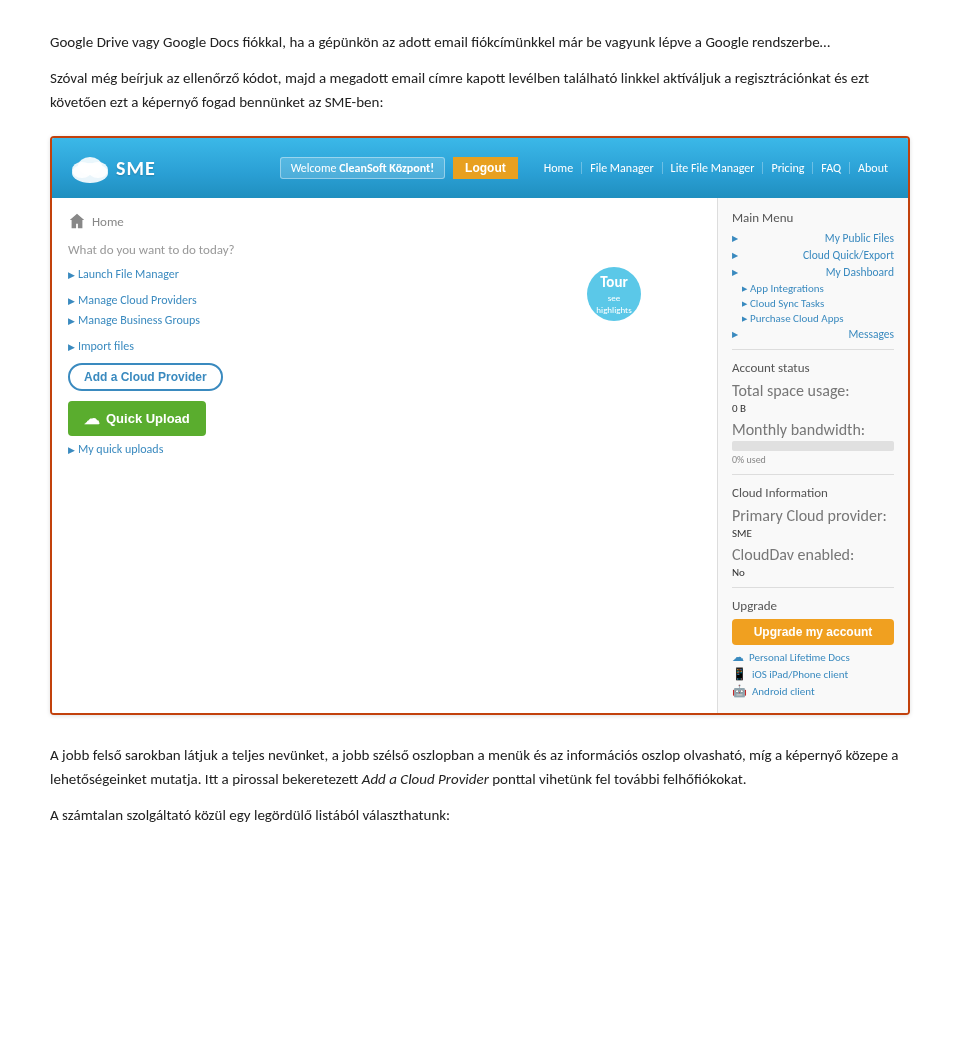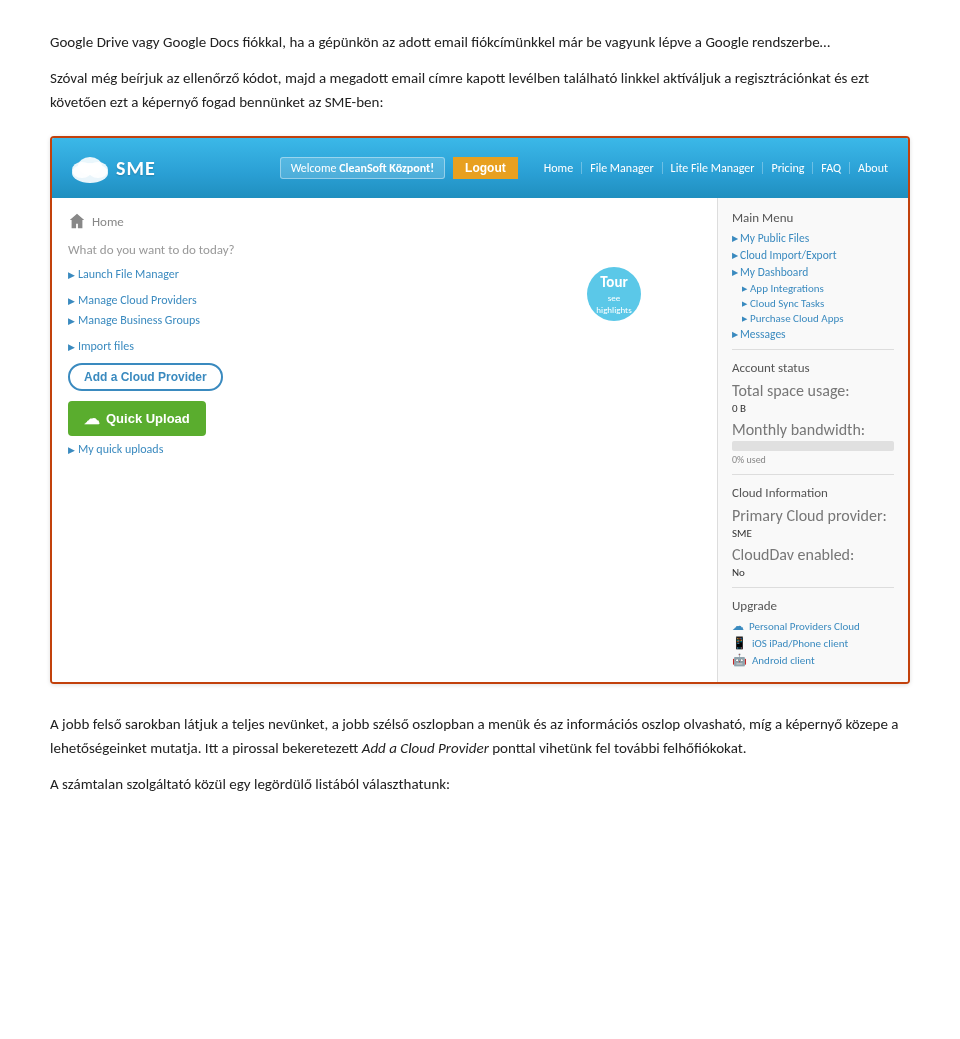--- a/index.html
+++ b/index.html
@@ -206,20 +206,21 @@
     }
     .sidebar-section-title:first-child { margin-top: 0; }
     .sidebar-link {
       color: #3a8abf;
       font-size: 11.5px;
       text-decoration: none;
       display: block;
       margin-bottom: 3px;
       padding-left: 8px;
       position: relative;
+      text-align: right;
     }
     .sidebar-link::before {
       content: '▶';
       font-size: 8px;
       position: absolute;
       left: 0;
       top: 2px;
       color: #3a8abf;
     }
     .sidebar-sub-link {
@@ -406,21 +407,21 @@
       <button class="quick-upload-btn">
         <span class="cloud-upload-icon">☁</span>
         <span>Quick Upload</span>
       </button>
       <a class="sme-quick-link">My quick uploads</a>
     </div>
 
     <div class="sme-sidebar">
       <div class="sidebar-section-title">Main Menu</div>
       <a class="sidebar-link">My Public Files</a>
-      <a class="sidebar-link">Cloud Import/Export</a>
+      <a class="sidebar-link">Cloud Quick/Export</a>
       <a class="sidebar-link">My Dashboard</a>
       <a class="sidebar-sub-link">App Integrations</a>
       <a class="sidebar-sub-link">Cloud Sync Tasks</a>
       <a class="sidebar-sub-link">Purchase Cloud Apps</a>
       <a class="sidebar-link">Messages</a>
 
       <hr class="divider-line">
 
       <div class="sidebar-section-title">Account status</div>
       <div class="sidebar-label">Total space usage:</div>
@@ -435,23 +436,24 @@
 
       <div class="sidebar-section-title">Cloud Information</div>
       <div class="sidebar-label">Primary Cloud provider:</div>
       <div class="sidebar-value">SME</div>
       <div class="sidebar-label">CloudDav enabled:</div>
       <div class="sidebar-value">No</div>
 
       <hr class="divider-line">
 
       <div class="sidebar-section-title">Upgrade</div>
+      <button class="upgrade-btn">Upgrade my account</button>
       <a class="featured-link">
         <span class="featured-icon">☁</span>
-        <span>Personal Providers Cloud</span>
+        <span>Personal Lifetime Docs</span>
       </a>
       <a class="featured-link">
         <span class="featured-icon">📱</span>
         <span>iOS iPad/Phone client</span>
       </a>
       <a class="featured-link">
         <span class="featured-icon">🤖</span>
         <span>Android client</span>
       </a>
     </div>

